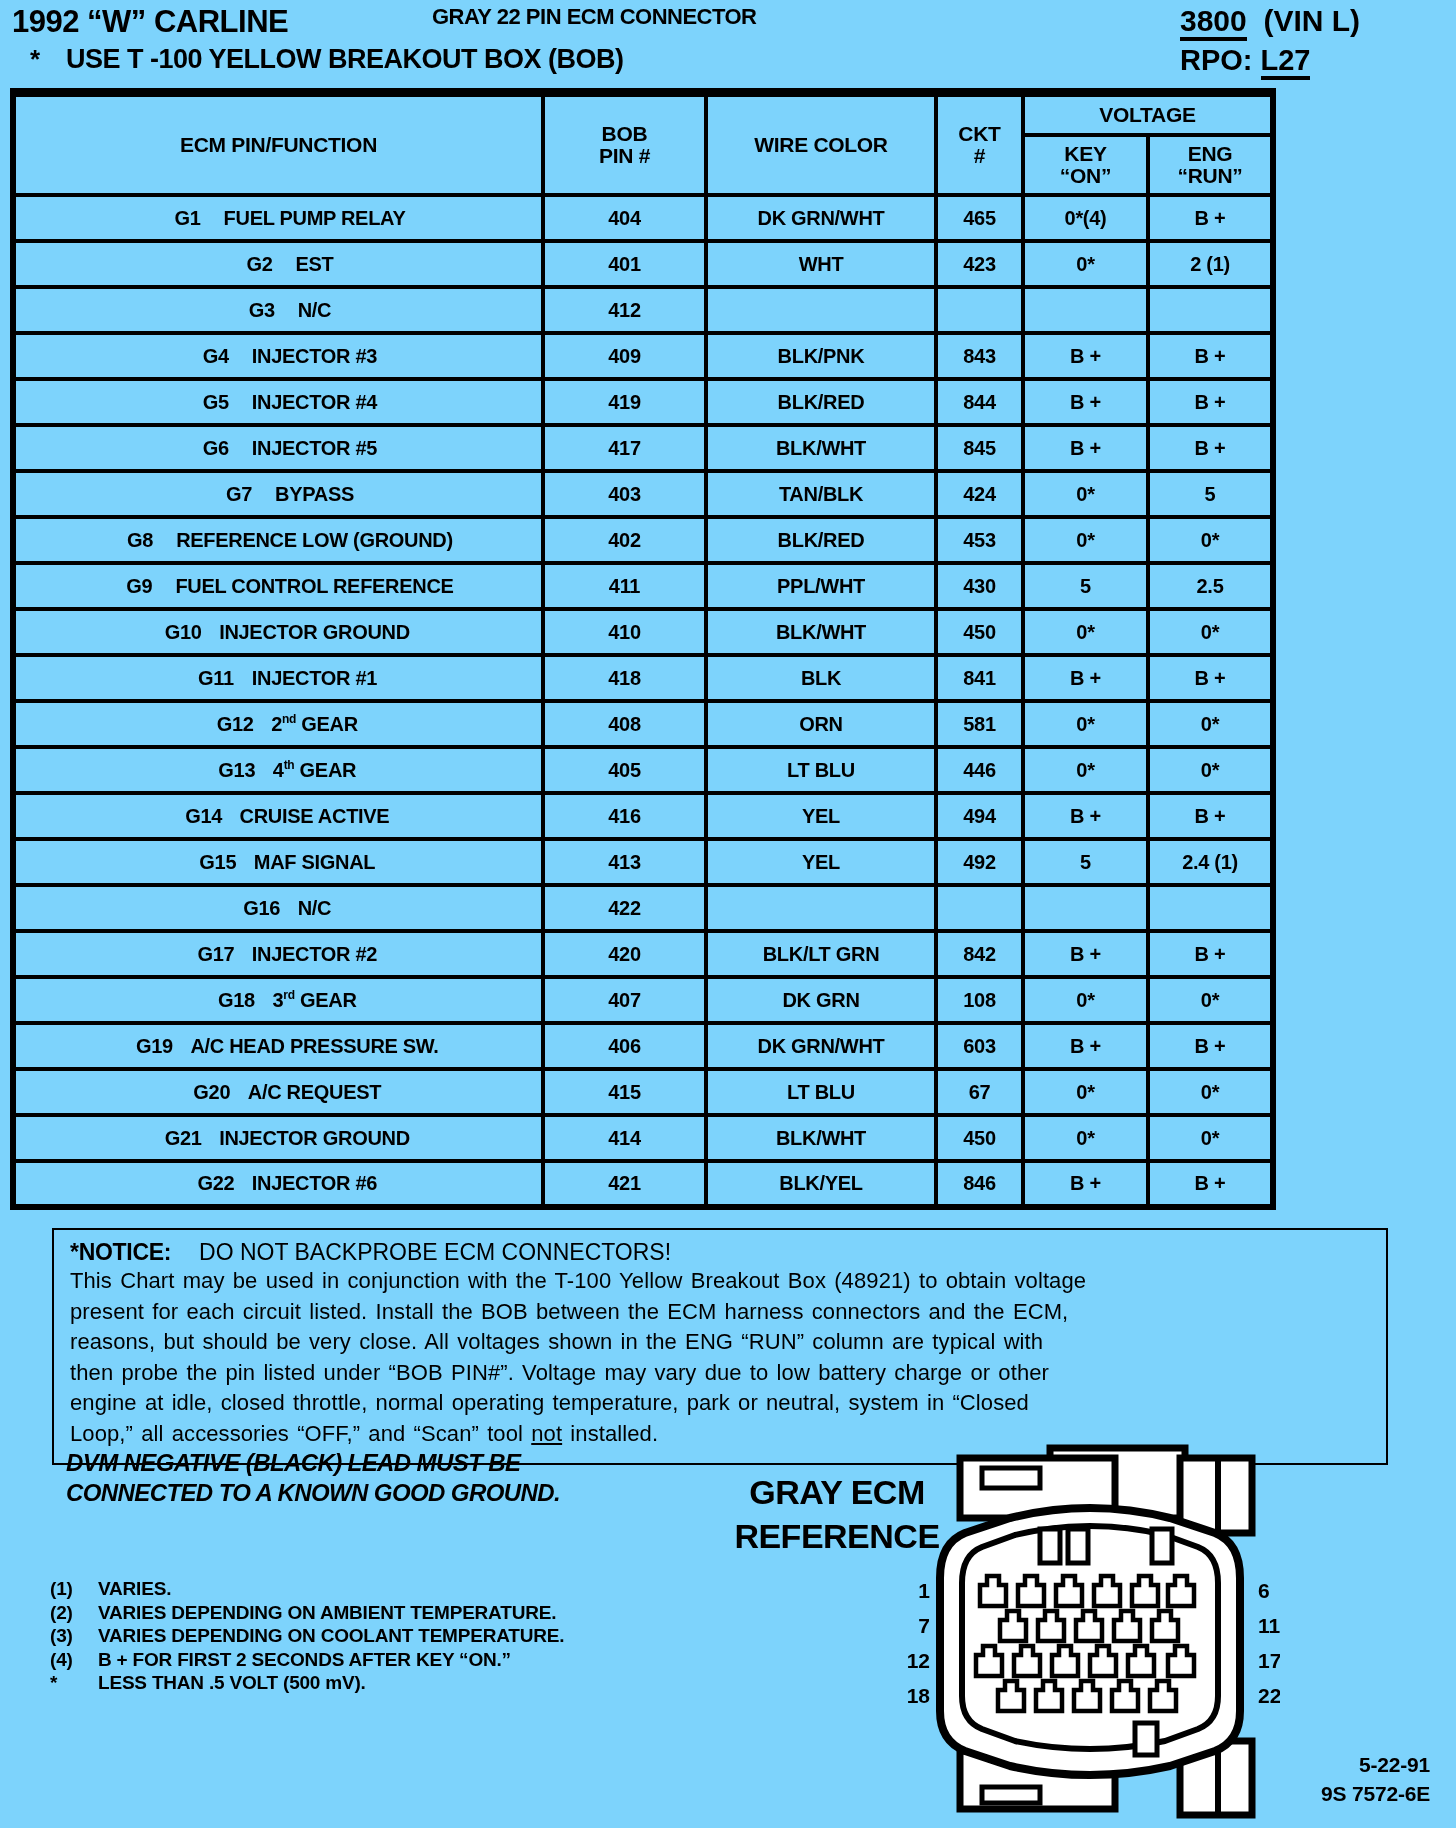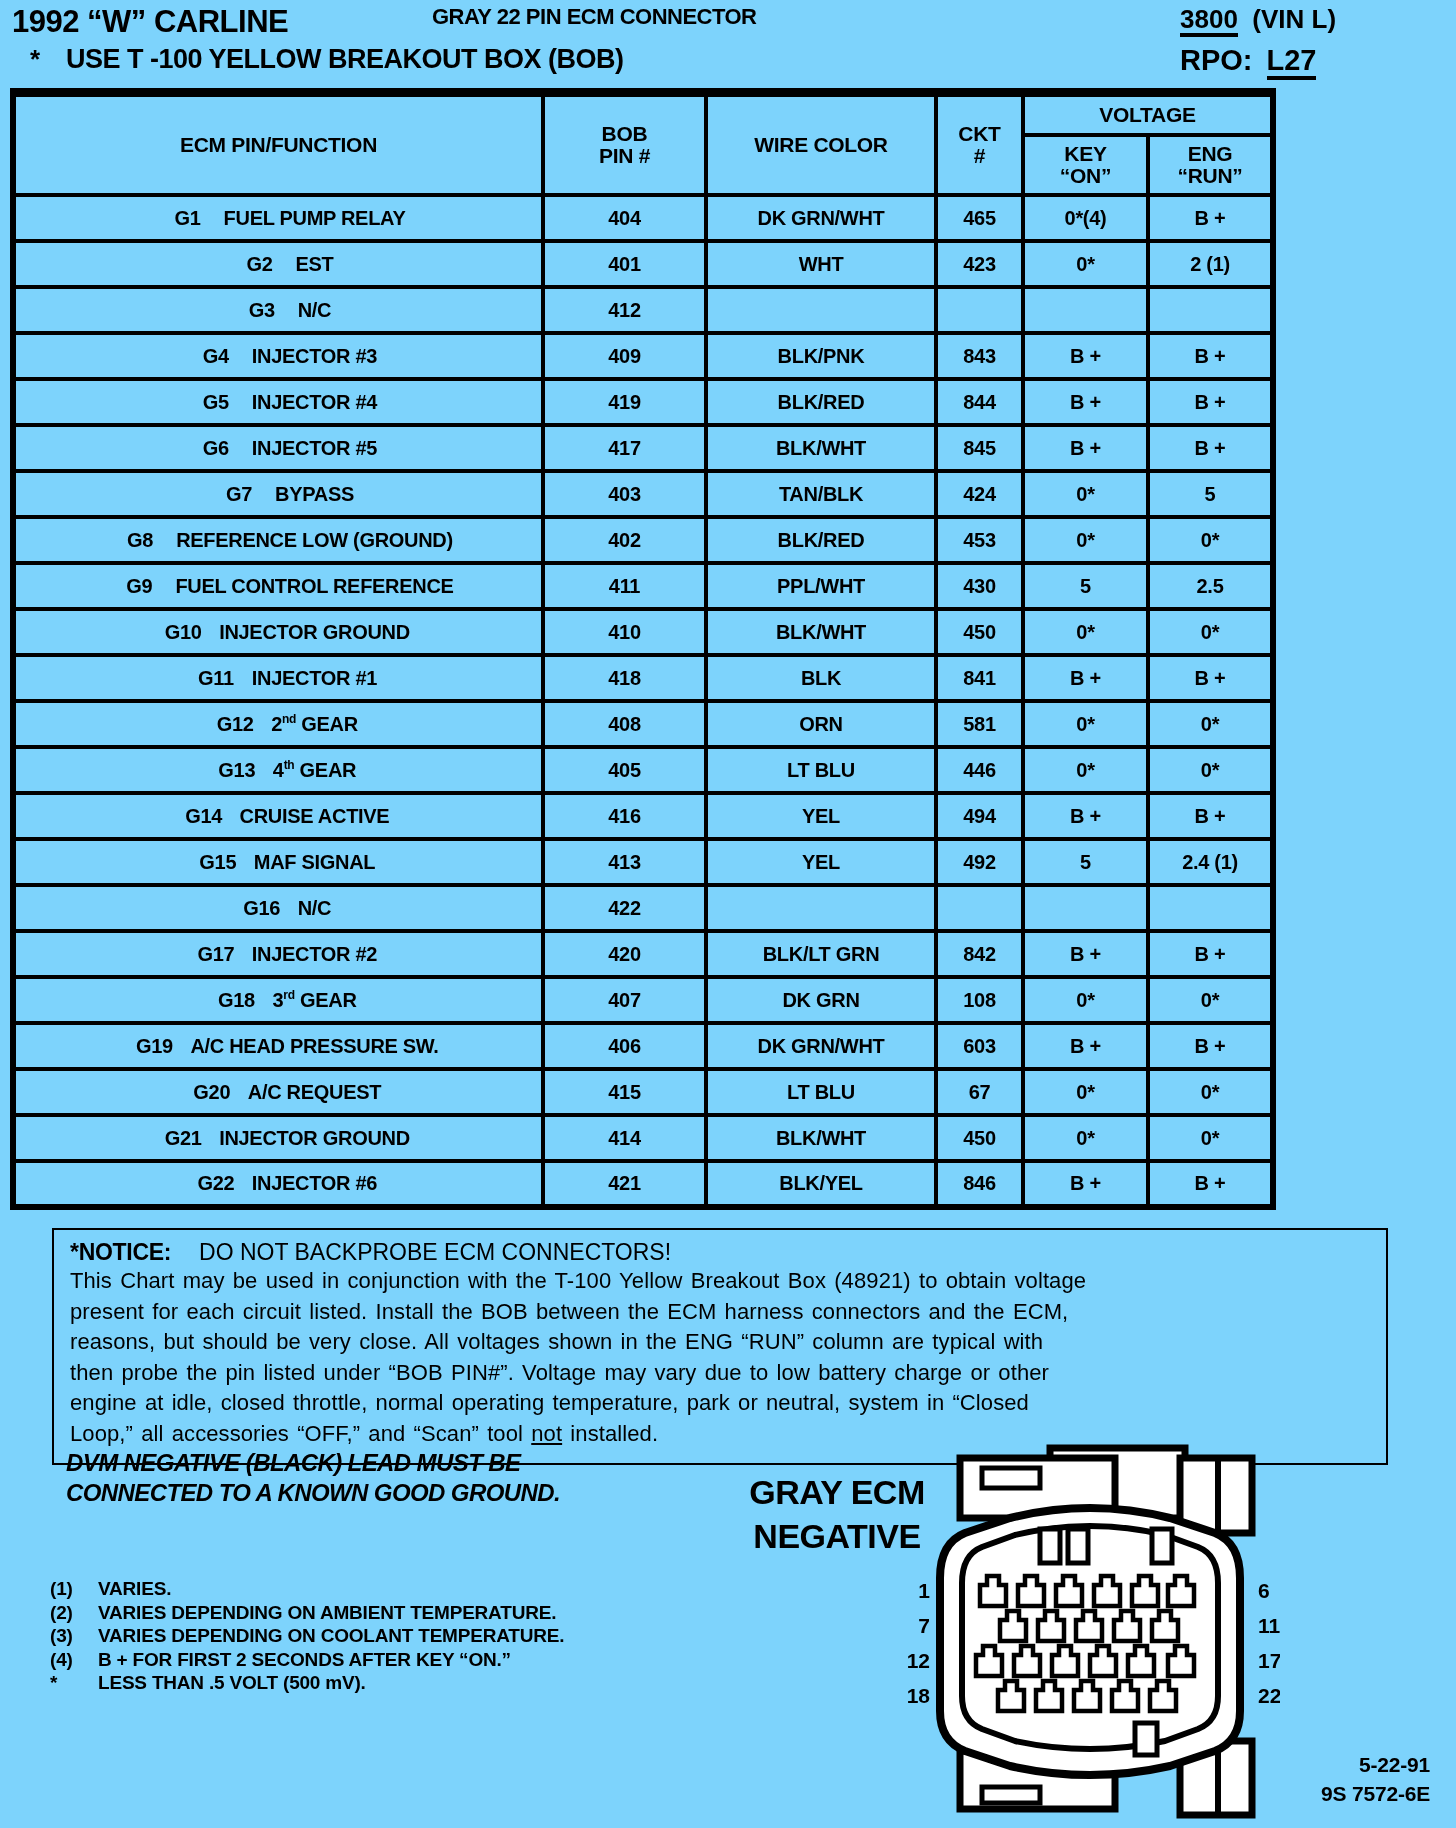--- a/index.html
+++ b/index.html
@@ -4,26 +4,26 @@
 <style>
   html,body{margin:0;padding:0;background:#e8e8e8;}
   .page{
     position:relative;width:1456px;height:1828px;background:#7dd3fc;color:#000;
     font-family:"Liberation Sans", sans-serif;font-weight:bold;overflow:hidden;
     margin:0 auto;
   }
   
   .hdr-line1{position:absolute;top:4px;left:12px;font-size:31px;letter-spacing:-0.5px;white-space:nowrap;}
   .hdr-title-center{position:absolute;top:4px;left:432px;font-size:22px;letter-spacing:-0.5px;white-space:nowrap;}
-  .hdr-engine{position:absolute;top:4px;left:1180px;font-size:26px;white-space:nowrap;}
+  .hdr-engine{position:absolute;top:4px;left:1180px;font-size:30px;white-space:nowrap;}
   .u3{border-bottom:4px solid #000;padding-bottom:1px;display:inline-block;line-height:1.0;}
   .hdr-line2-star{position:absolute;top:44px;left:30px;font-size:26px;}
   .hdr-line2{position:absolute;top:44px;left:66px;font-size:27px;letter-spacing:-0.5px;white-space:nowrap;}
   .hdr-rpo{position:absolute;top:44px;left:1180px;font-size:29px;white-space:nowrap;}
-  .hdr-rpo .u3{margin-left:14px;}
+  .hdr-rpo .u3{margin-left:8px;}
   
   table.pinout{
     position:absolute;left:10px;top:88px;width:1260px;
     border-collapse:collapse;table-layout:fixed;
     border:6px solid #000;border-top:9px solid #000;
   }
   table.pinout th, table.pinout td{
     border:4px solid #000;padding:0;font-size:20px;letter-spacing:-0.3px;
     text-align:center;vertical-align:middle;line-height:1.05;
   }
@@ -291,21 +291,21 @@
       </div>
   </div>
 
   <div class="dvm">
     <div>DVM NEGATIVE (BLACK) LEAD MUST BE</div>
     <div>CONNECTED TO A KNOWN GOOD GROUND.</div>
   </div>
 
   <div class="connector-label">
     <div>GRAY ECM</div>
-    <div>NEGATIVE</div>
+    <div>REFERENCE</div>
   </div>
 
   <div class="footnotes">
       <div class="fn-row">
         <span class="fn-marker">(1)</span>
         <span>VARIES.</span>
       </div>
       <div class="fn-row">
         <span class="fn-marker">(2)</span>
         <span>VARIES DEPENDING ON AMBIENT TEMPERATURE.</span>

